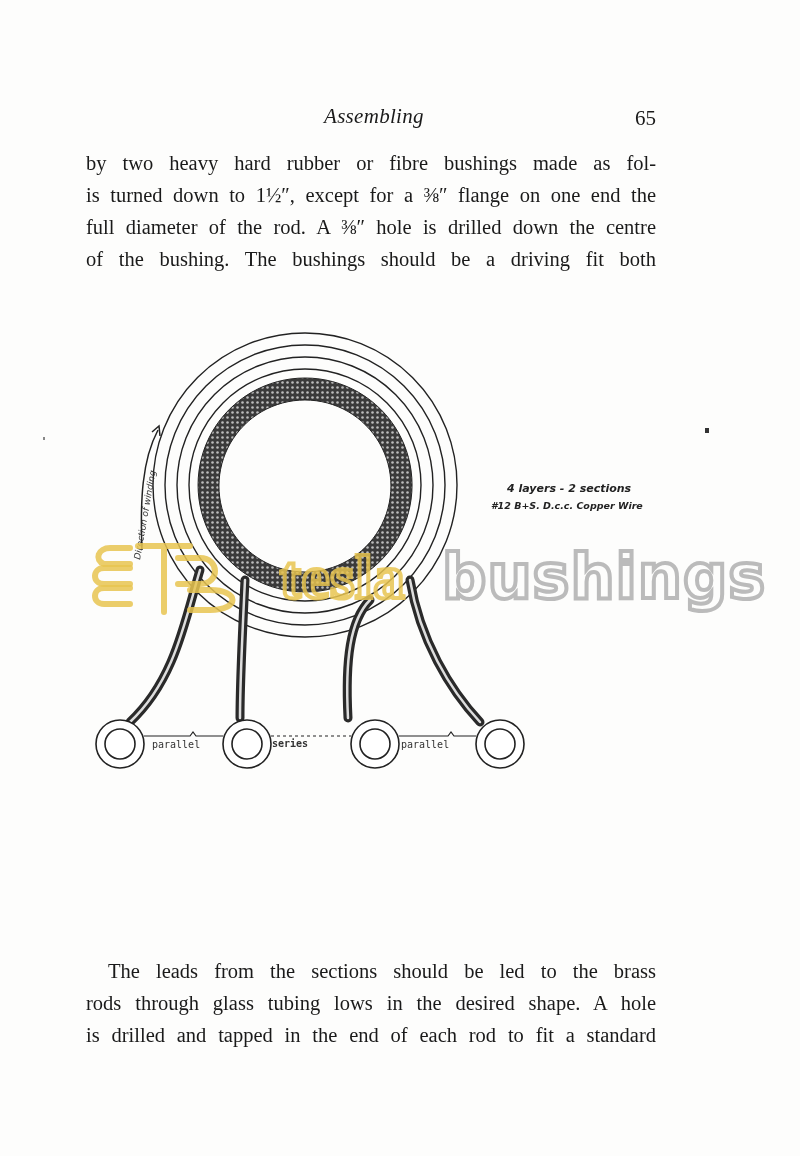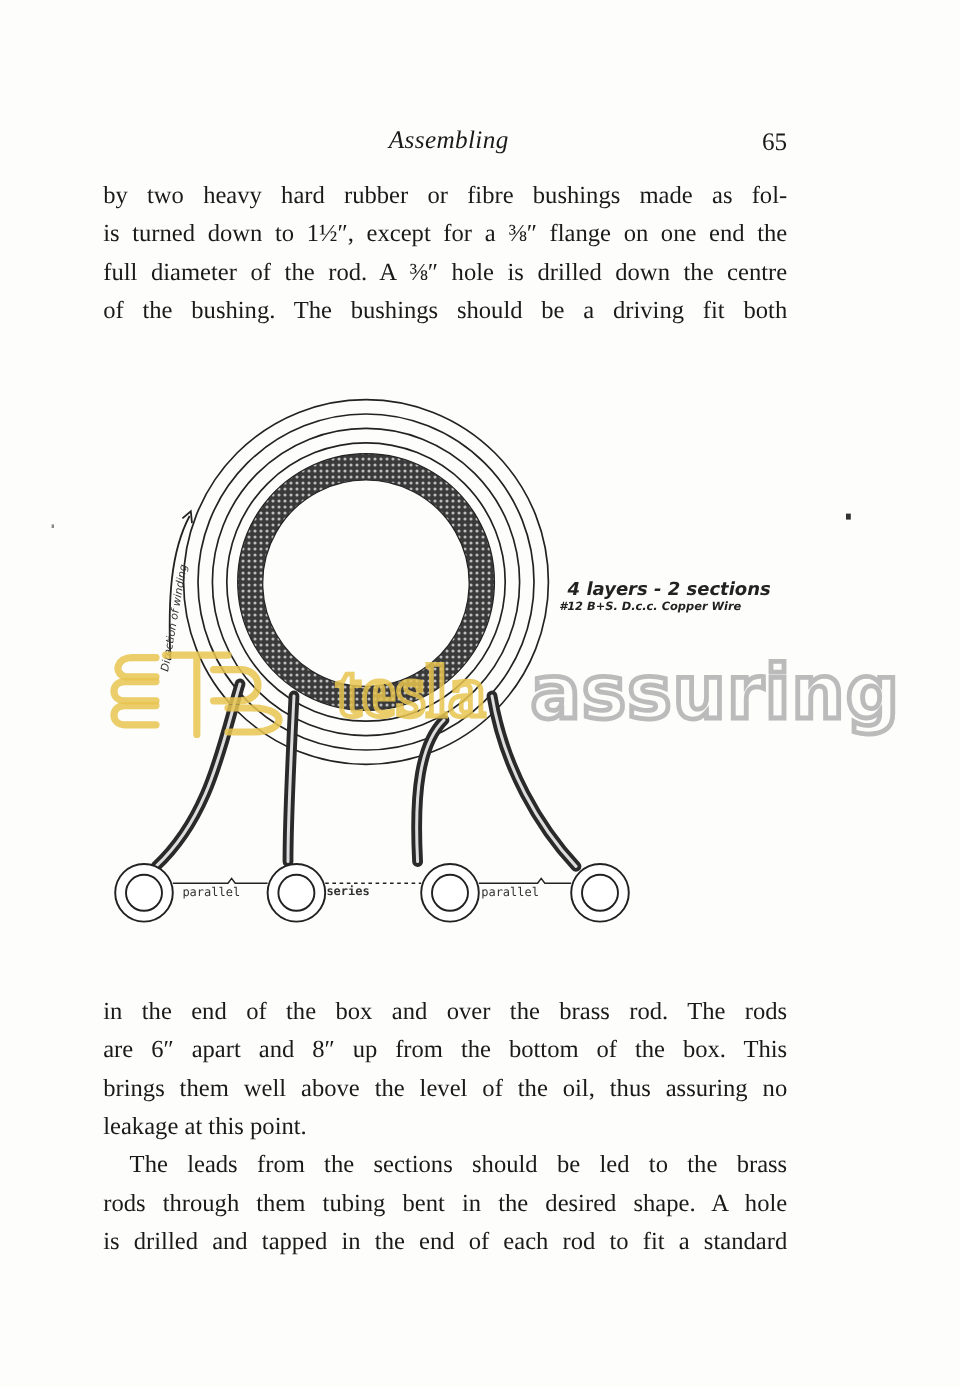--- a/index.html
+++ b/index.html
@@ -13,22 +13,22 @@
   .para .line { display: block; height: 32px; white-space: nowrap; text-align-last: justify; text-align: justify; }
   .para .line.last { text-align-last: left; }
   .p1 { top: 147px; }
   .p2 { top: 827px; }
   .p3 { top: 955px; }
   .indent { padding-left: 22px; }
   .figure { position: absolute; left: 80px; top: 320px; width: 640px; height: 460px; }
   .figure svg { position: absolute; left: 0; top: 0; }
   .caption { position: absolute; left: 146px; top: 786px; font-size: 14.5px; letter-spacing: 0.6px; white-space: nowrap; font-variant: small-caps; }
   .annot { position: absolute; font-family: "DejaVu Sans", sans-serif; font-style: italic; font-weight: bold; font-size: 10px; color: #222; white-space: nowrap; }
-  .annot-1 { left: 393px; top: 162px; font-size: 15px; }
-  .annot-2 { left: 386px; top: 180px; font-size: 9.5px; text-align: right; }
+  .annot-1 { left: 427px; top: 162px; font-size: 11px; }
+  .annot-2 { left: 411px; top: 180px; font-size: 9.5px; text-align: right; }
   .label-small { position: absolute; font-family: "DejaVu Sans Mono", monospace; font-size: 10px; color: #333; white-space: nowrap; }
   .lbl-par1 { left: 72px; top: 419px; }
   .lbl-ser  { left: 192px; top: 418px; font-weight: bold; }
   .lbl-par2 { left: 321px; top: 419px; }
   .watermark { position: absolute; left: 90px; top: 540px; width: 620px; height: 78px; pointer-events: none; }
   .wm-text-tesla { position: absolute; left: 190px; top: 2px; font-family: Liberation Serif, serif; font-size: 62px; font-weight: bold; color: transparent;
                    -webkit-text-stroke: 4px rgba(232,196,80,0.85); letter-spacing: 1px; line-height: 70px; }
   .wm-text-universe { position: absolute; left: 352px; top: 2px; font-family: "DejaVu Sans", sans-serif; font-size: 62px; font-weight: bold; color: transparent;
                    -webkit-text-stroke: 4px rgba(170,170,170,0.8); letter-spacing: 1px; line-height: 70px; }
   .dot-mark { position: absolute; left: 705px; top: 428px; width: 4px; height: 5px; background: #333; }
@@ -115,32 +115,26 @@
       <g fill="none" stroke="rgba(232,196,80,0.85)" stroke-width="6" stroke-linecap="round">
         <path d="M40,8 H20 C8,8 4,20 14,24 H40"></path>
         <path d="M40,28 H14 C2,28 2,44 14,44 H40"></path>
         <path d="M40,48 H14 C2,48 2,64 14,64 H40"></path>
         <path d="M48,6 H100 M74,6 V72"></path>
         <path d="M88,18 H110 C130,18 130,44 110,44 H88"></path>
         <path d="M100,50 H120 C150,50 150,70 120,70 H100"></path>
       </g>
     </svg>
     <span class="wm-text-tesla">tesla</span>
-    <span class="wm-text-universe">assuring</span>
+    <span class="wm-text-universe">bushings</span>
   </div>
 
 
-  <div class="para p2">
-    <span class="line">in the end of the box and over the brass rod.  The rods</span>
-    <span class="line">are 6″ apart and 8″ up from the bottom of the box.  This</span>
-    <span class="line">brings them well above the level of the oil, thus assuring no</span>
-    <span class="line last">leakage at this point.</span>
-  </div>
 
   <div class="para p3">
     <span class="line indent">The leads from the sections should be led to the brass</span>
-    <span class="line">rods through them tubing bent in the desired shape.  A hole</span>
+    <span class="line">rods through glass tubing lows in the desired shape.  A hole</span>
     <span class="line">is drilled and tapped in the end of each rod to fit a standard</span>
   </div>
 
   <div class="dot-mark"></div>
   <div class="dot-mark2"></div>
 </div>
 
 </body></html>

